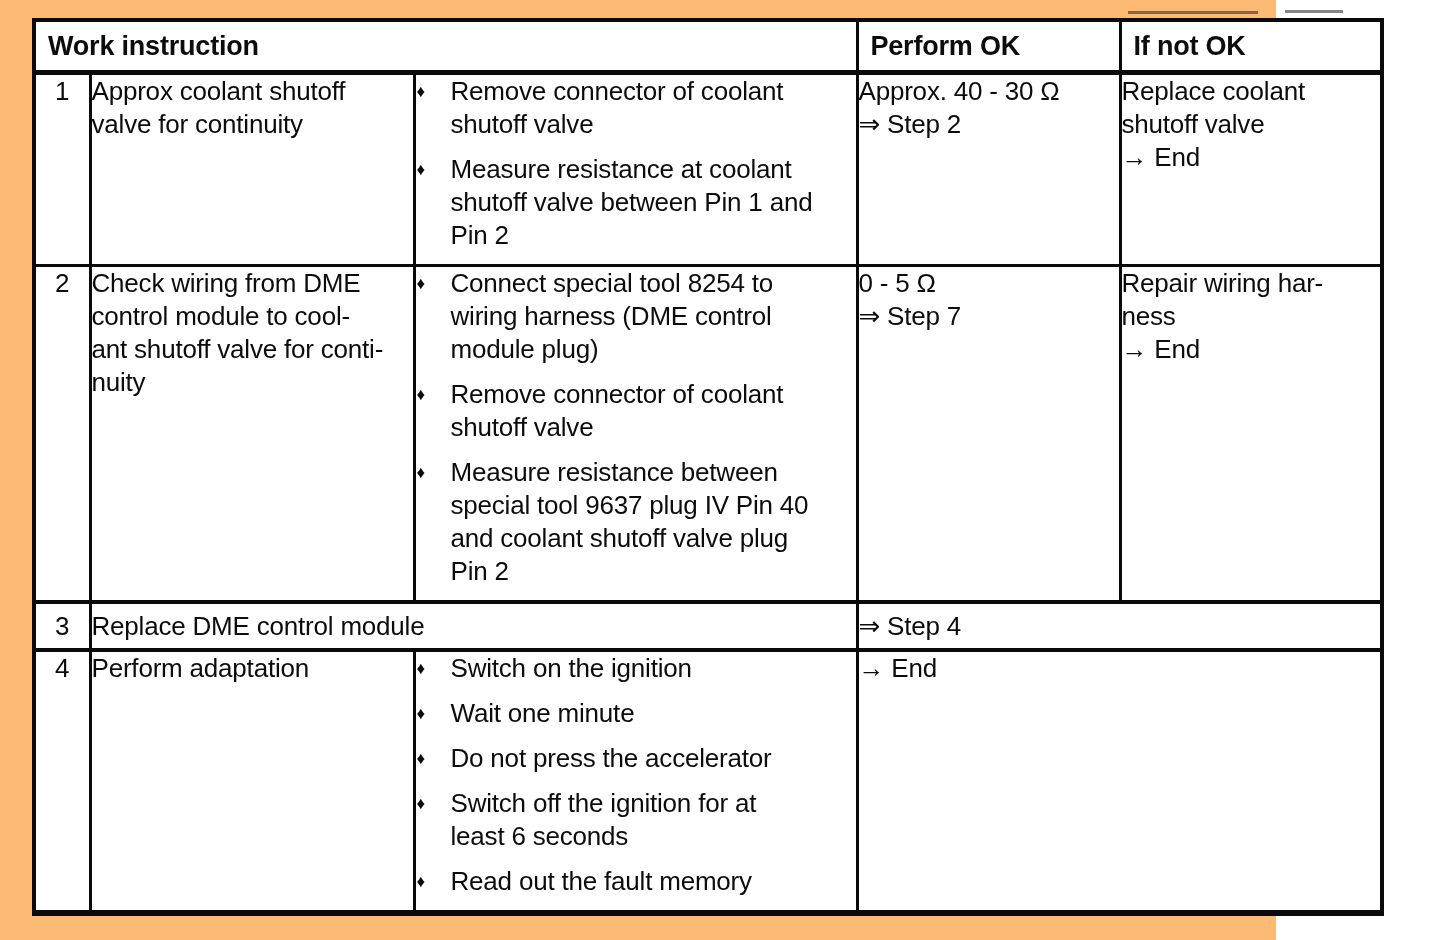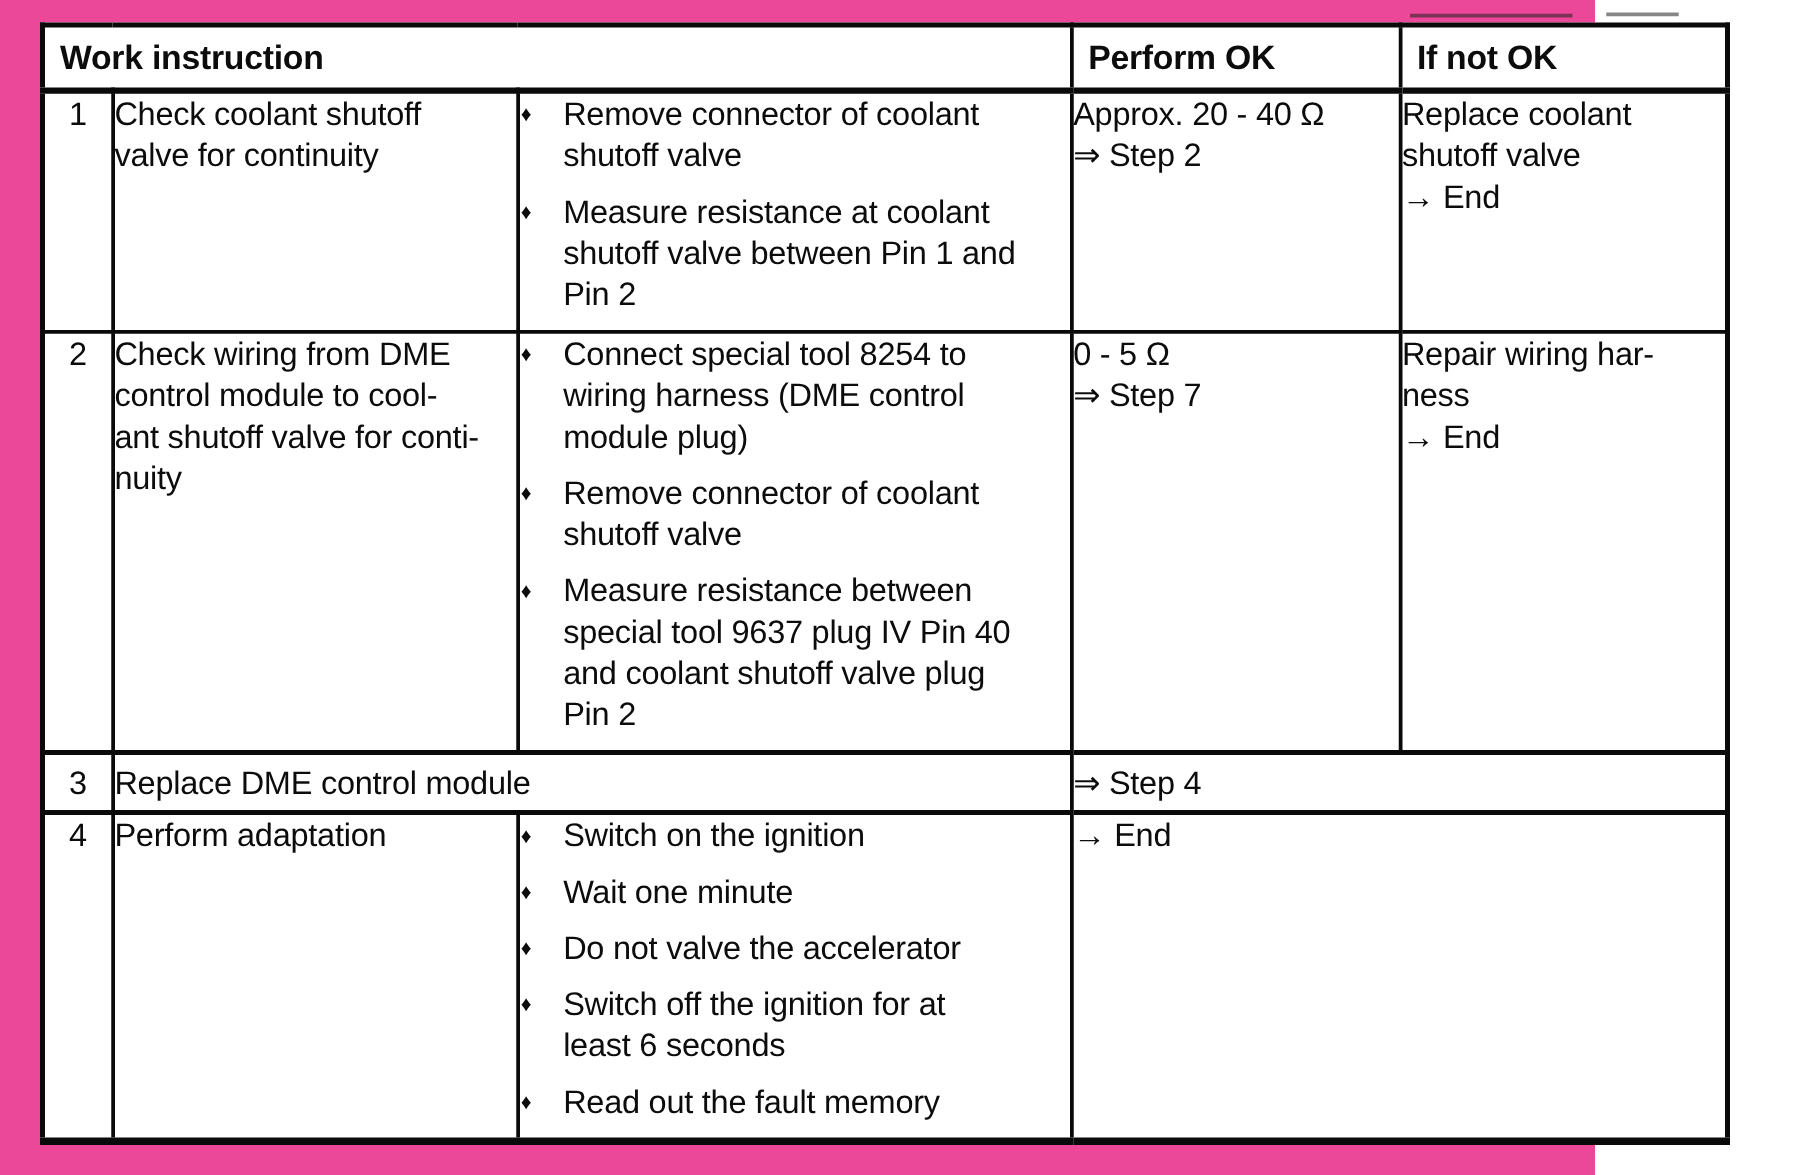--- a/index.html
+++ b/index.html
@@ -9,21 +9,21 @@
     width: 1440px;
     height: 940px;
     overflow: hidden;
     font-family: "Liberation Sans", "DejaVu Sans", sans-serif;
     color: #0c0c0c;
   }
   .page {
     position: relative;
     width: 1276px;
     height: 940px;
-    background: #ec4899;
+    background: #fdba74;
   }
   table.worktable {
     position: absolute;
     left: 32px;
     top: 18px;
     width: 1348px;
     border-collapse: collapse;
     table-layout: fixed;
     background: #ffffff;
   }
@@ -111,38 +111,38 @@
     <tbody>
         <tr class="hdr">
       <th colspan="3">Work instruction</th>
       <th>Perform OK</th>
       <th>If not OK</th>
     </tr>
 
     <tr class="row1">
       <td class="numcell">1</td>
       <td class="instcell">
-        <div class="multiline">Check coolant shutoff
+        <div class="multiline">Approx coolant shutoff
 valve for continuity</div>
       </td>
       <td class="bulletcell">
         <div class="step">
           <span class="diamond">♦</span>
           <span class="step-text">Remove connector of coolant
 shutoff valve</span>
         </div>
         <div class="step">
           <span class="diamond">♦</span>
           <span class="step-text">Measure resistance at coolant
 shutoff valve between Pin 1 and
 Pin 2</span>
         </div>
       </td>
       <td class="rescell">
-        <div class="multiline">Approx. 20 - 40 Ω
+        <div class="multiline">Approx. 40 - 30 Ω
 ⇒ Step 2</div>
       </td>
       <td class="rescell">
         <div class="multiline">Replace coolant
 shutoff valve
 → End</div>
       </td>
     </tr>
 
     <tr class="row2">
@@ -203,21 +203,21 @@
         <div class="step">
           <span class="diamond">♦</span>
           <span class="step-text">Switch on the ignition</span>
         </div>
         <div class="step">
           <span class="diamond">♦</span>
           <span class="step-text">Wait one minute</span>
         </div>
         <div class="step">
           <span class="diamond">♦</span>
-          <span class="step-text">Do not valve the accelerator</span>
+          <span class="step-text">Do not press the accelerator</span>
         </div>
         <div class="step">
           <span class="diamond">♦</span>
           <span class="step-text">Switch off the ignition for at
 least 6 seconds</span>
         </div>
         <div class="step">
           <span class="diamond">♦</span>
           <span class="step-text">Read out the fault memory</span>
         </div>

